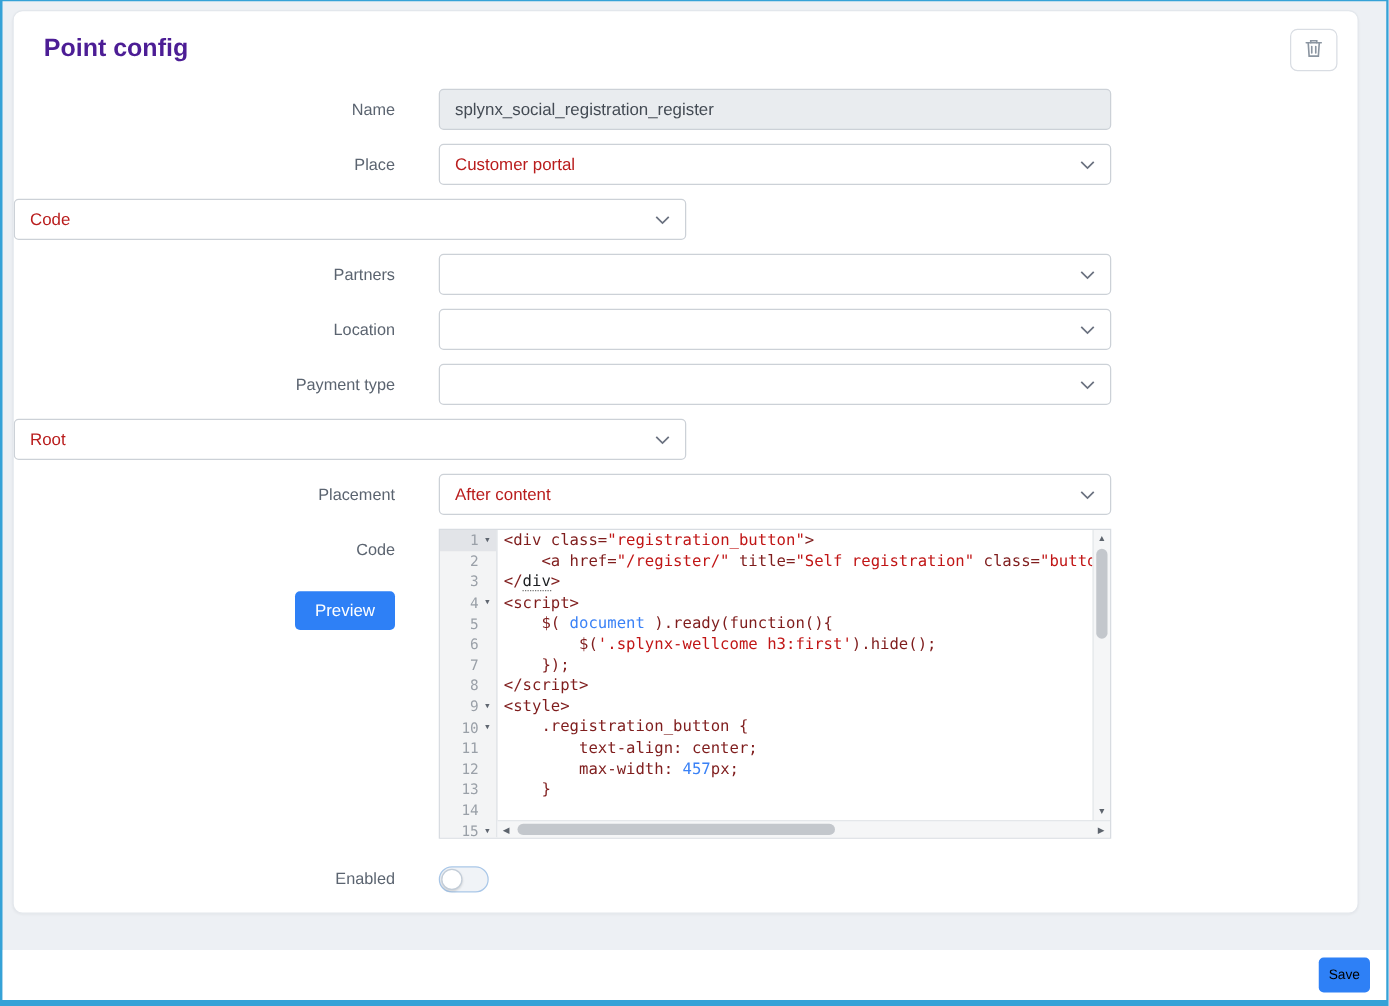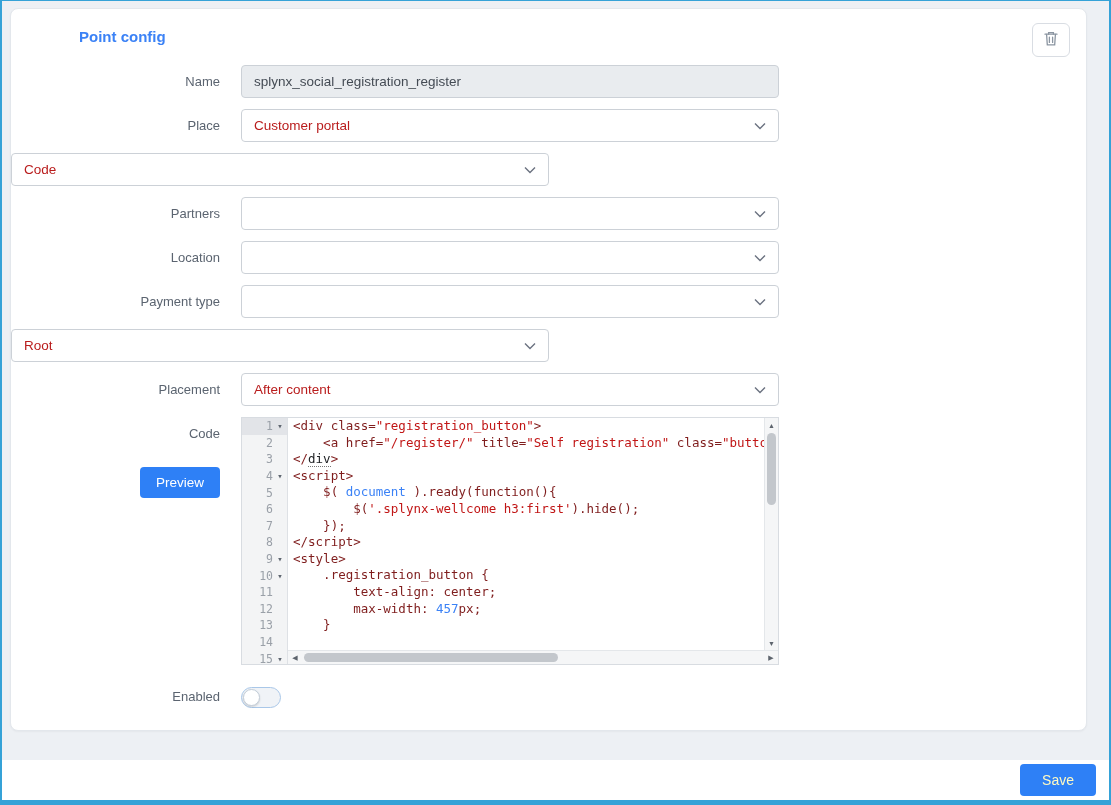--- a/index.html
+++ b/index.html
@@ -20,35 +20,34 @@
     background: #fff;
     border: 1px solid #e3e7ec;
     border-radius: 8px;
     margin: 7px 22px 0 8px;
     height: 723px;
     position: relative;
     box-shadow: 0 1px 2px rgba(0,0,0,0.04);
     overflow: hidden;
   }
   .card-title {
-    font-size: 15px; font-weight: 700; color: #3b82f6;
+    font-size: 20px; font-weight: 700; color: #4c1d95;
     padding: 19px 0 0 24px;
-    margin-left: 44px;
   }
   .trash-btn {
     position: absolute; top: 14px; right: 16px;
     width: 38px; height: 34px;
     background: #fff; border: 1px solid #d9dde3; border-radius: 6px;
     display: flex; align-items: center; justify-content: center;
     cursor: pointer;
   }
   .form { margin-top: 20px; }
   .row { display: flex; margin-bottom: 11px; }
   .row-label {
-    width: 230px; text-align: right; padding-right: 21px;
+    width: 340px; text-align: right; padding-right: 35px;
     font-size: 13px; color: #5b6470; padding-top: 9px;
     flex-shrink: 0;
   }
   .row-field { width: 538px; }
   .text-input {
     width: 100%; height: 33px;
     background: #e9ecef; border: 1px solid #ccd1d7; border-radius: 4px;
     padding: 0 12px; font-size: 13.5px; color: #444b54;
     font-family: "Liberation Sans", sans-serif;
   }
@@ -140,22 +139,22 @@
     box-shadow: 0 1px 2px rgba(0,0,0,0.15);
   }
 
   .spacer { flex: 1; }
   .footer {
     background: #fff; height: 40px; flex-shrink: 0;
     display: flex; align-items: center; justify-content: flex-end;
     padding-right: 13px;
   }
   .save-btn {
-    background: #2e80f6; color: #fef9c3; border: none; border-radius: 4px;
-    font-size: 14px; padding: 8px 22px; cursor: pointer;
+    background: #2e80f6; color: #000000; border: none; border-radius: 4px;
+    font-size: 11px; padding: 8px 8px; cursor: pointer;
     font-family: "Liberation Sans", sans-serif;
   }
 </style>
 </head>
 <body>
 
 <div class="viewport">
   <div class="card">
     <div class="card-title">Point config</div>
 

